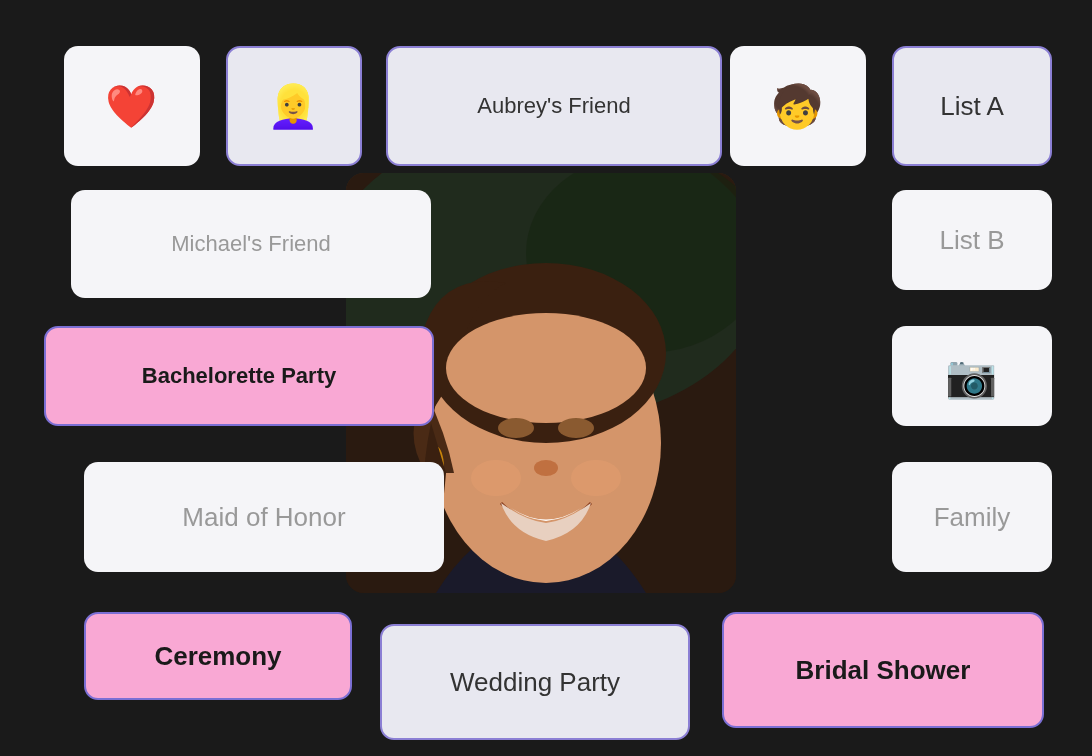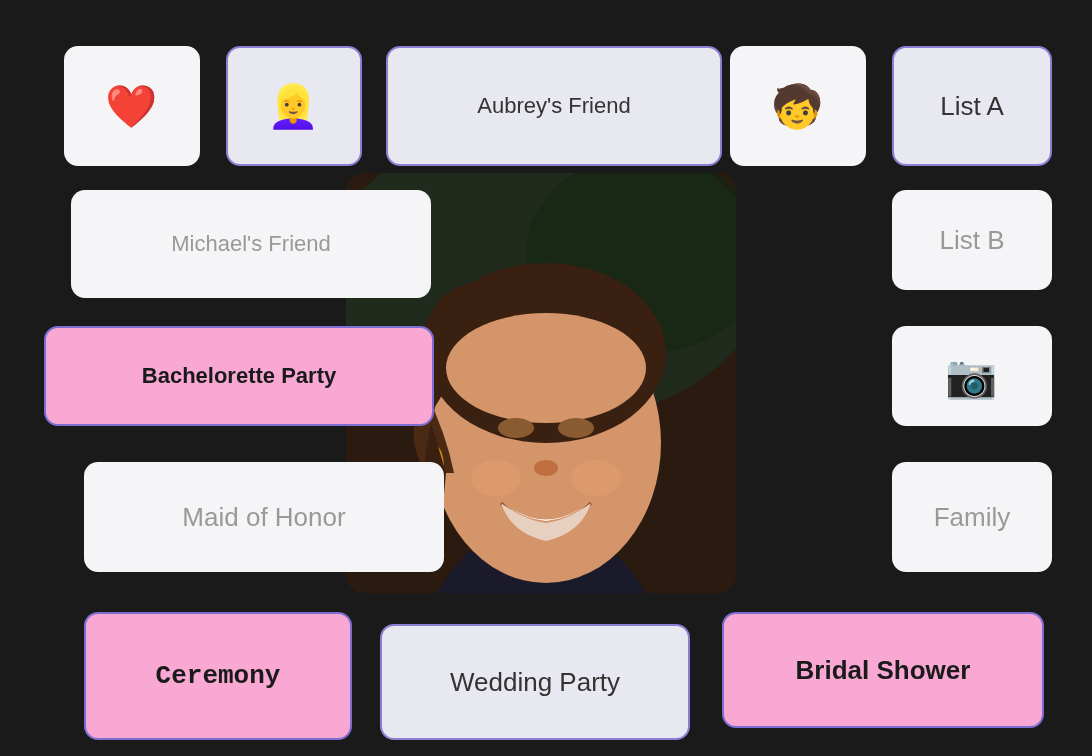--- a/index.html
+++ b/index.html
@@ -148,21 +148,21 @@
     </div>
     <div class="tag-btn white-bg" style="top: 308px; left: 876px; width: 160px; height: 100px;">
       <span style="font-size: 42px;">📷</span>
     </div>
     <div class="tag-btn white-bg" style="top: 444px; left: 68px; width: 360px; height: 110px;">
       <span style="font-size: 26px;">Maid of Honor</span>
     </div>
     <div class="tag-btn white-bg" style="top: 444px; left: 876px; width: 160px; height: 110px;">
       <span style="font-size: 26px;">Family</span>
     </div>
-    <div class="tag-btn purple-border" style="top: 594px; left: 68px; width: 268px; height: 128px; font-family: Liberation Mono, monospace;">
+    <div class="tag-btn purple-border" style="top: 594px; left: 68px; width: 268px; height: 88px;">
       <span style="font-size: 26px;">Ceremony</span>
     </div>
     <div class="tag-btn light-purple-border" style="top: 594px; left: 364px; width: 310px; height: 116px; margin-top: 12px;">
       <span style="font-size: 26px;">Wedding Party</span>
     </div>
     <div class="tag-btn purple-border" style="top: 594px; left: 706px; width: 322px; height: 116px;">
       <span style="font-size: 26px;">Bridal Shower</span>
     </div>
   </div>
 

